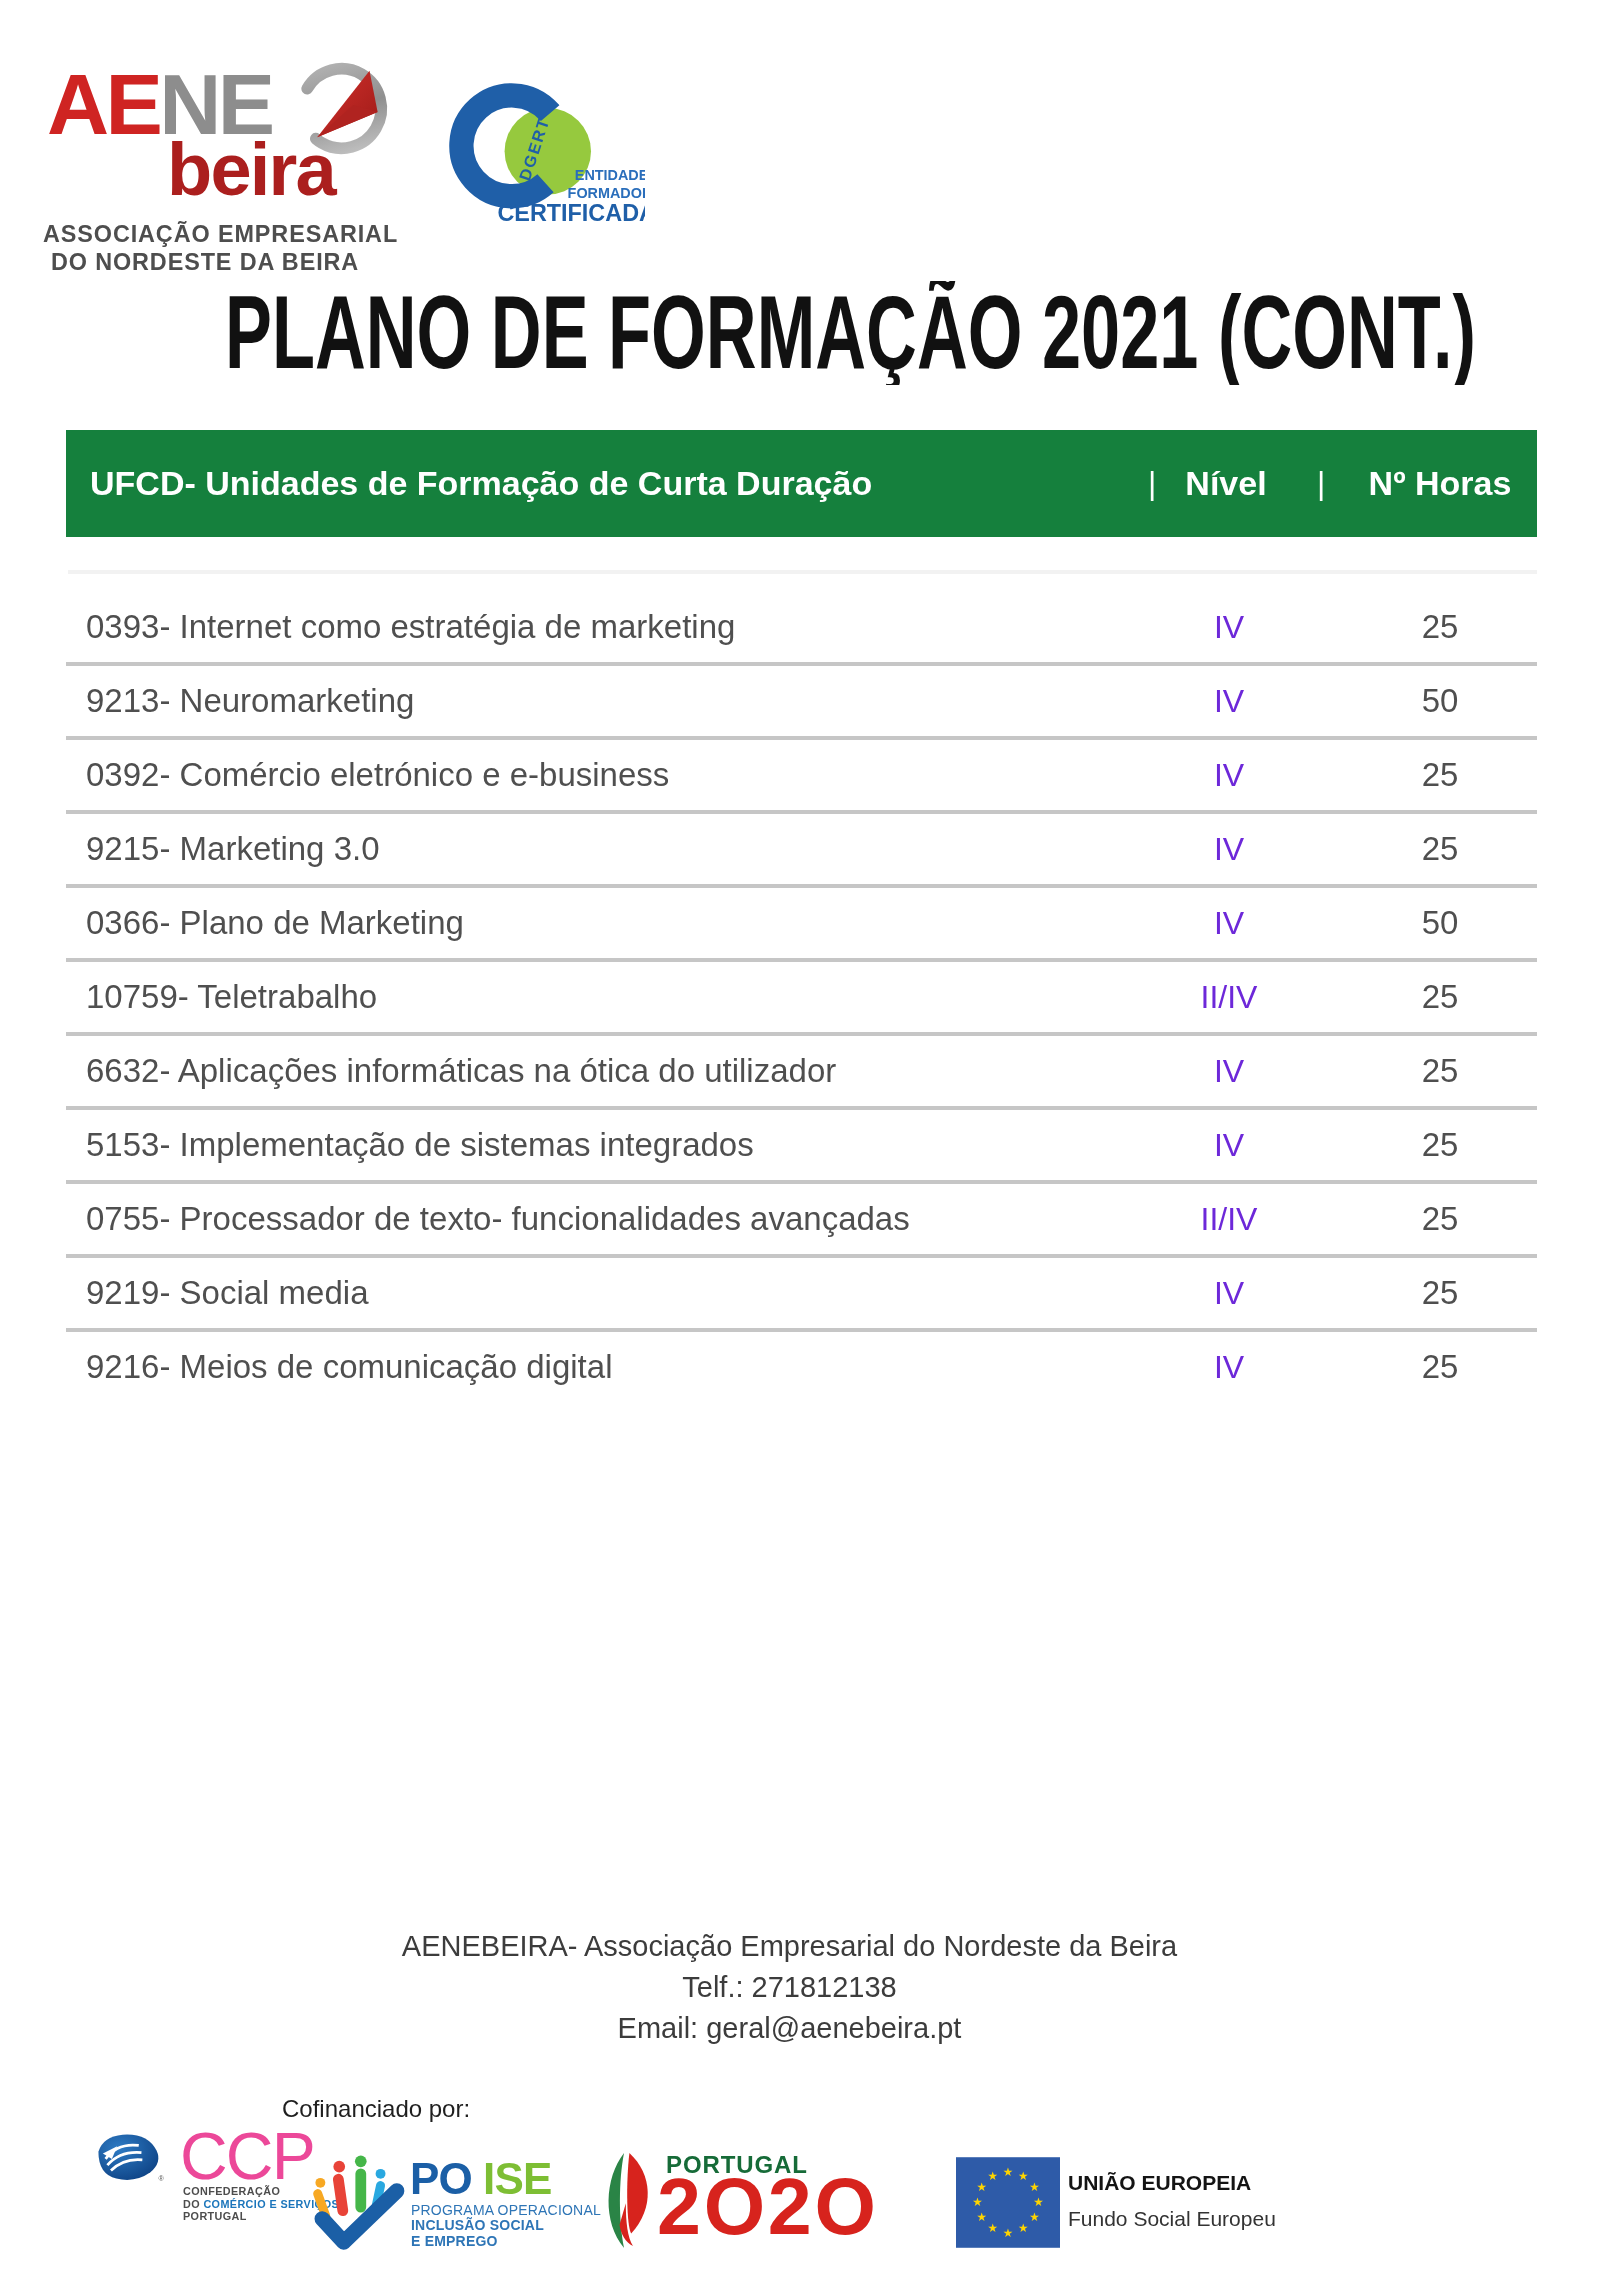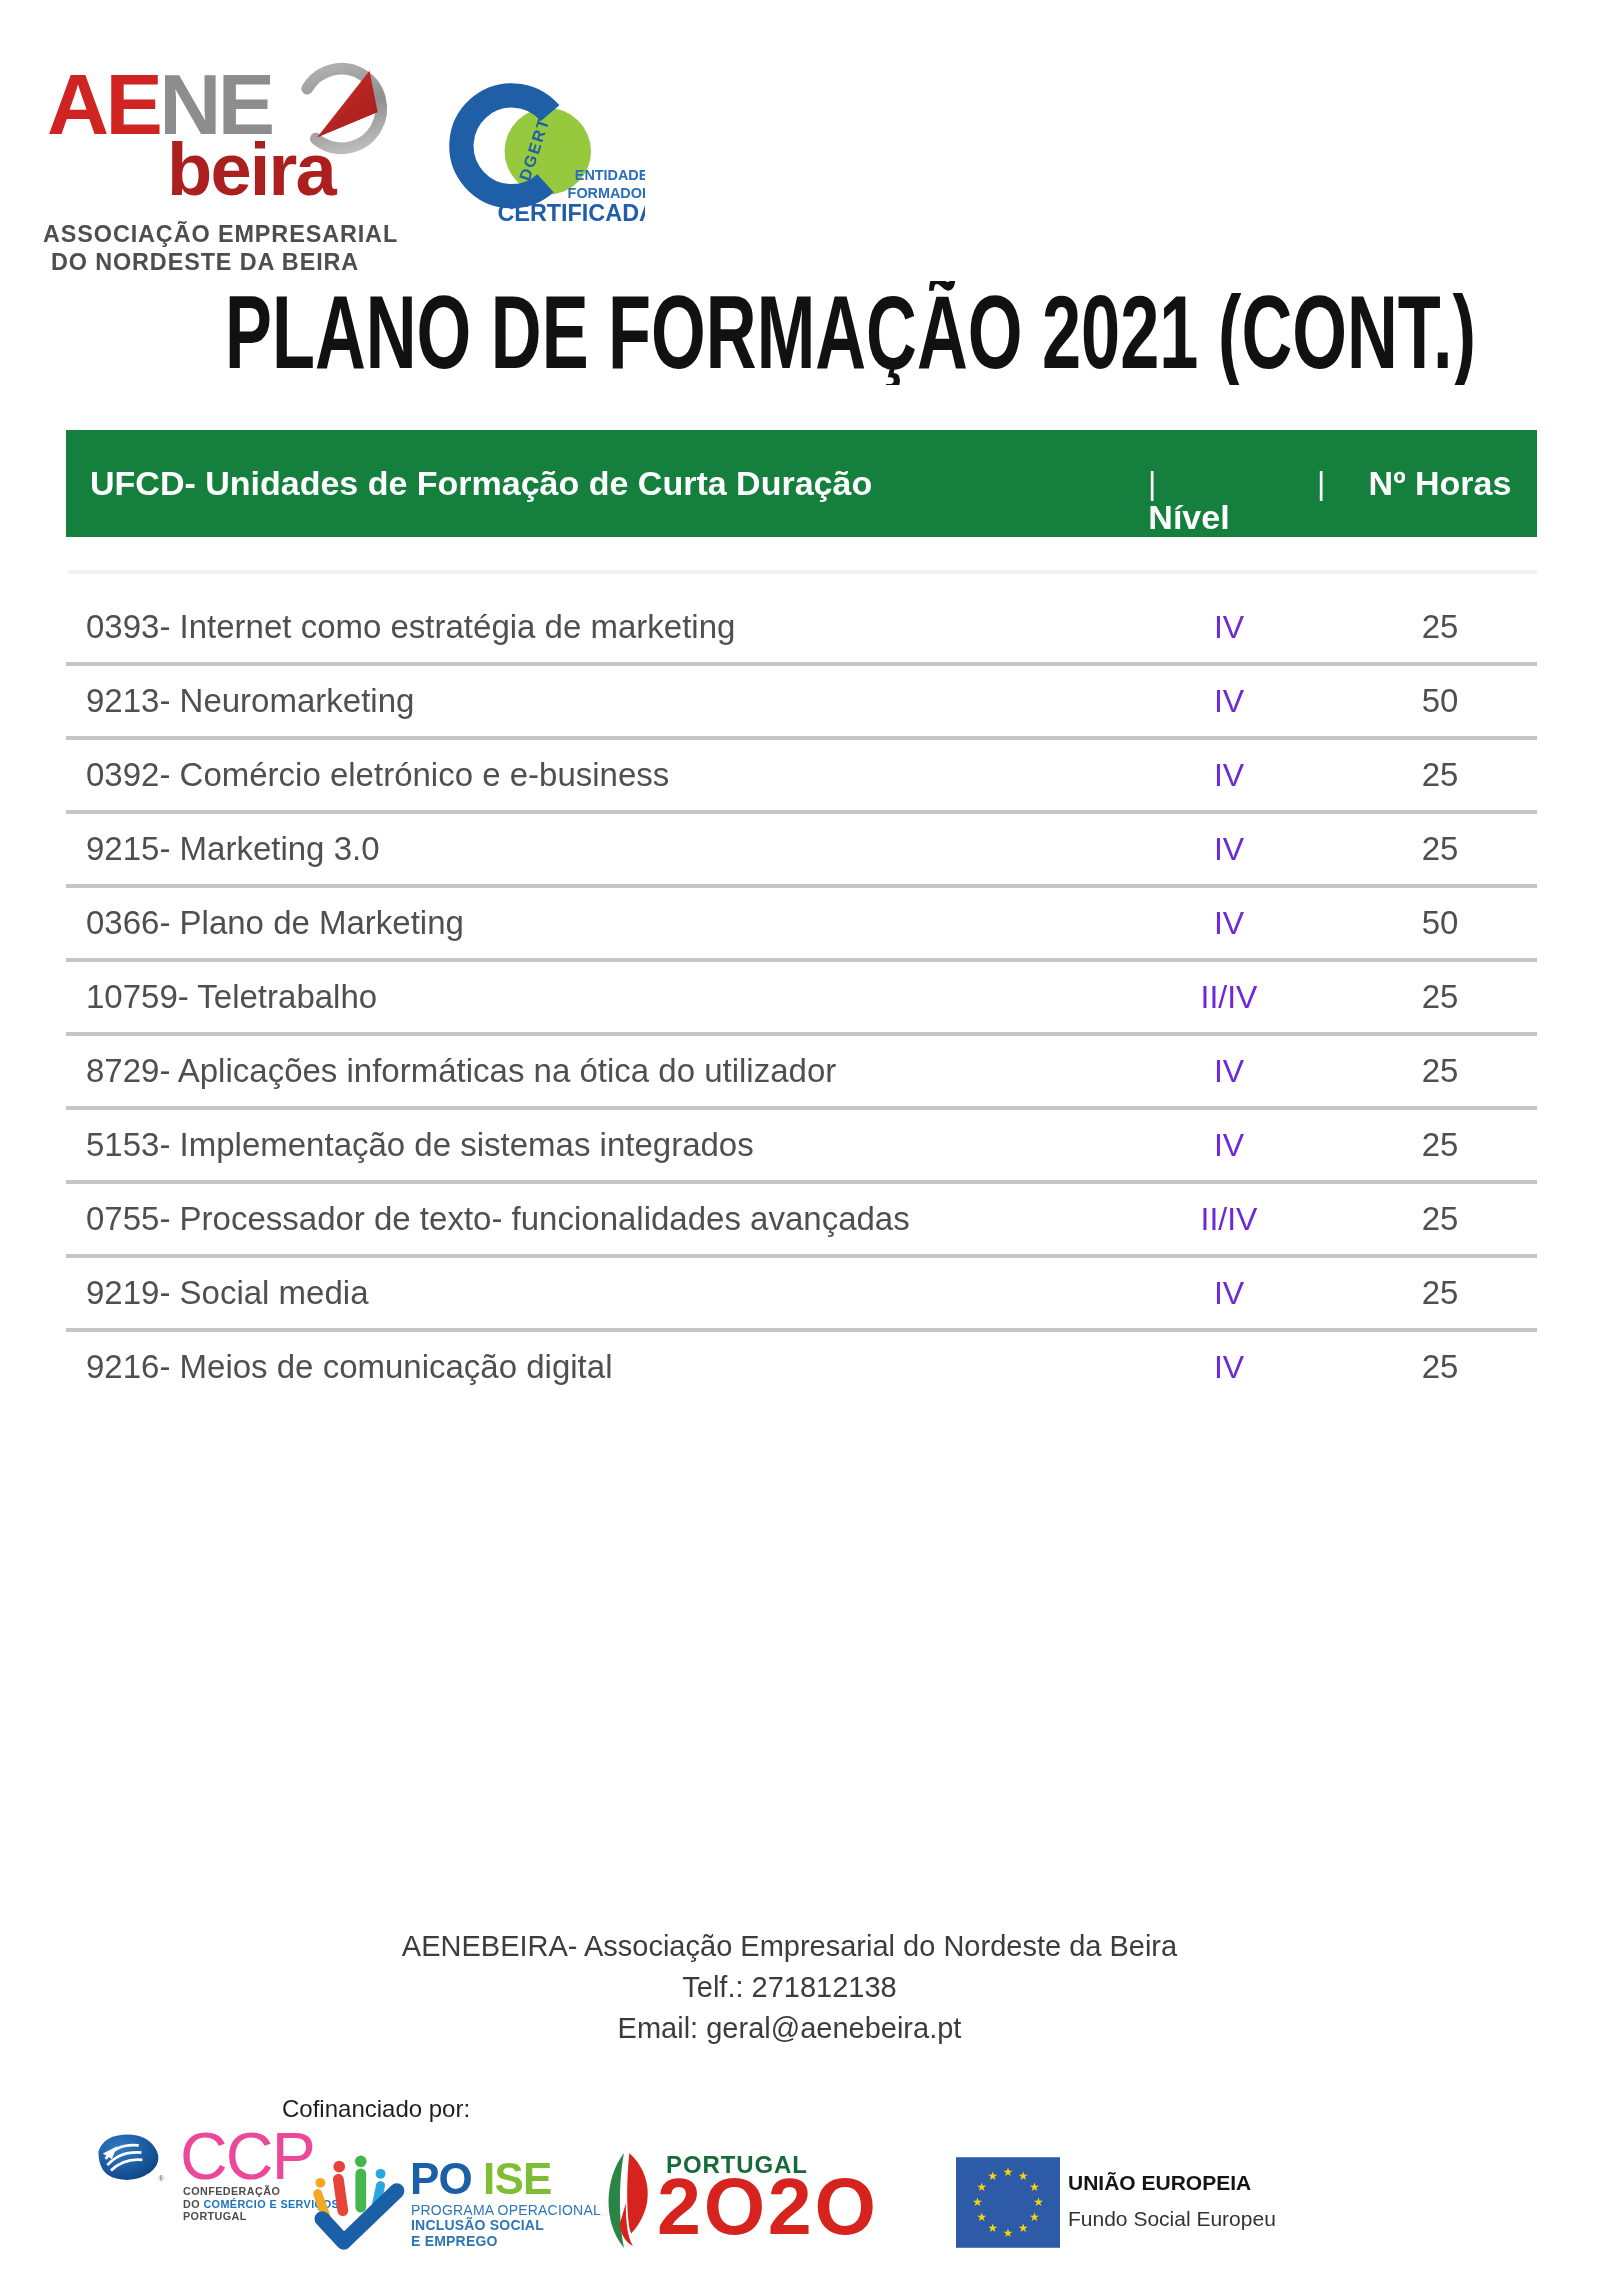--- a/index.html
+++ b/index.html
@@ -25,21 +25,21 @@
 
   
   .redbar{left:66px;top:430px;width:1471px;height:107px;background:#15803d;color:#ffffff;}
   .redbar .ufcd{position:absolute;left:24px;top:0;height:107px;display:flex;align-items:center;
     font-size:34px;font-weight:bold;letter-spacing:0px;}
   .redbar .pipe{position:absolute;top:0;height:107px;display:flex;align-items:center;font-size:32px;font-weight:normal;}
   .redbar .pipe1{left:1082px;}
   .redbar .pipe2{left:1251px;}
   .redbar .colhead{position:absolute;top:0;height:107px;display:flex;align-items:center;justify-content:center;
     font-size:34px;font-weight:bold;}
-  .redbar .nivel-h{left:1033px;width:180px;margin-top:34px;}
+  .redbar .nivel-h{left:1070px;width:180px;}
   .redbar .horas-h{left:1266px;width:216px;}
 
   .faint-line{left:68px;top:570px;width:1469px;height:3.6px;background:#f2f2f2;}
 
   
   .table{left:66px;top:592px;width:1471px;}
   .trow{position:relative;height:70px;border-bottom:4.5px solid #c6c6c6;display:flex;align-items:center;}
   .trow:last-child{border-bottom:none;}
   .trow .name{padding-left:20px;font-size:33px;font-weight:300;color:#4f4f4f;letter-spacing:0px;}
   .trow .nivel{position:absolute;left:1073px;width:180px;text-align:center;font-size:32px;font-weight:300;color:#6d28d9;}
@@ -142,21 +142,21 @@
     <span class="name">0366- Plano de Marketing</span>
     <span class="nivel">IV</span>
     <span class="horas">50</span>
   </div>
   <div class="trow">
     <span class="name">10759- Teletrabalho</span>
     <span class="nivel">II/IV</span>
     <span class="horas">25</span>
   </div>
   <div class="trow">
-    <span class="name">8729- Aplicações informáticas na ótica do utilizador</span>
+    <span class="name">6632- Aplicações informáticas na ótica do utilizador</span>
     <span class="nivel">IV</span>
     <span class="horas">25</span>
   </div>
   <div class="trow">
     <span class="name">5153- Implementação de sistemas integrados</span>
     <span class="nivel">IV</span>
     <span class="horas">25</span>
   </div>
   <div class="trow">
     <span class="name">0755- Processador de texto- funcionalidades avançadas</span>

